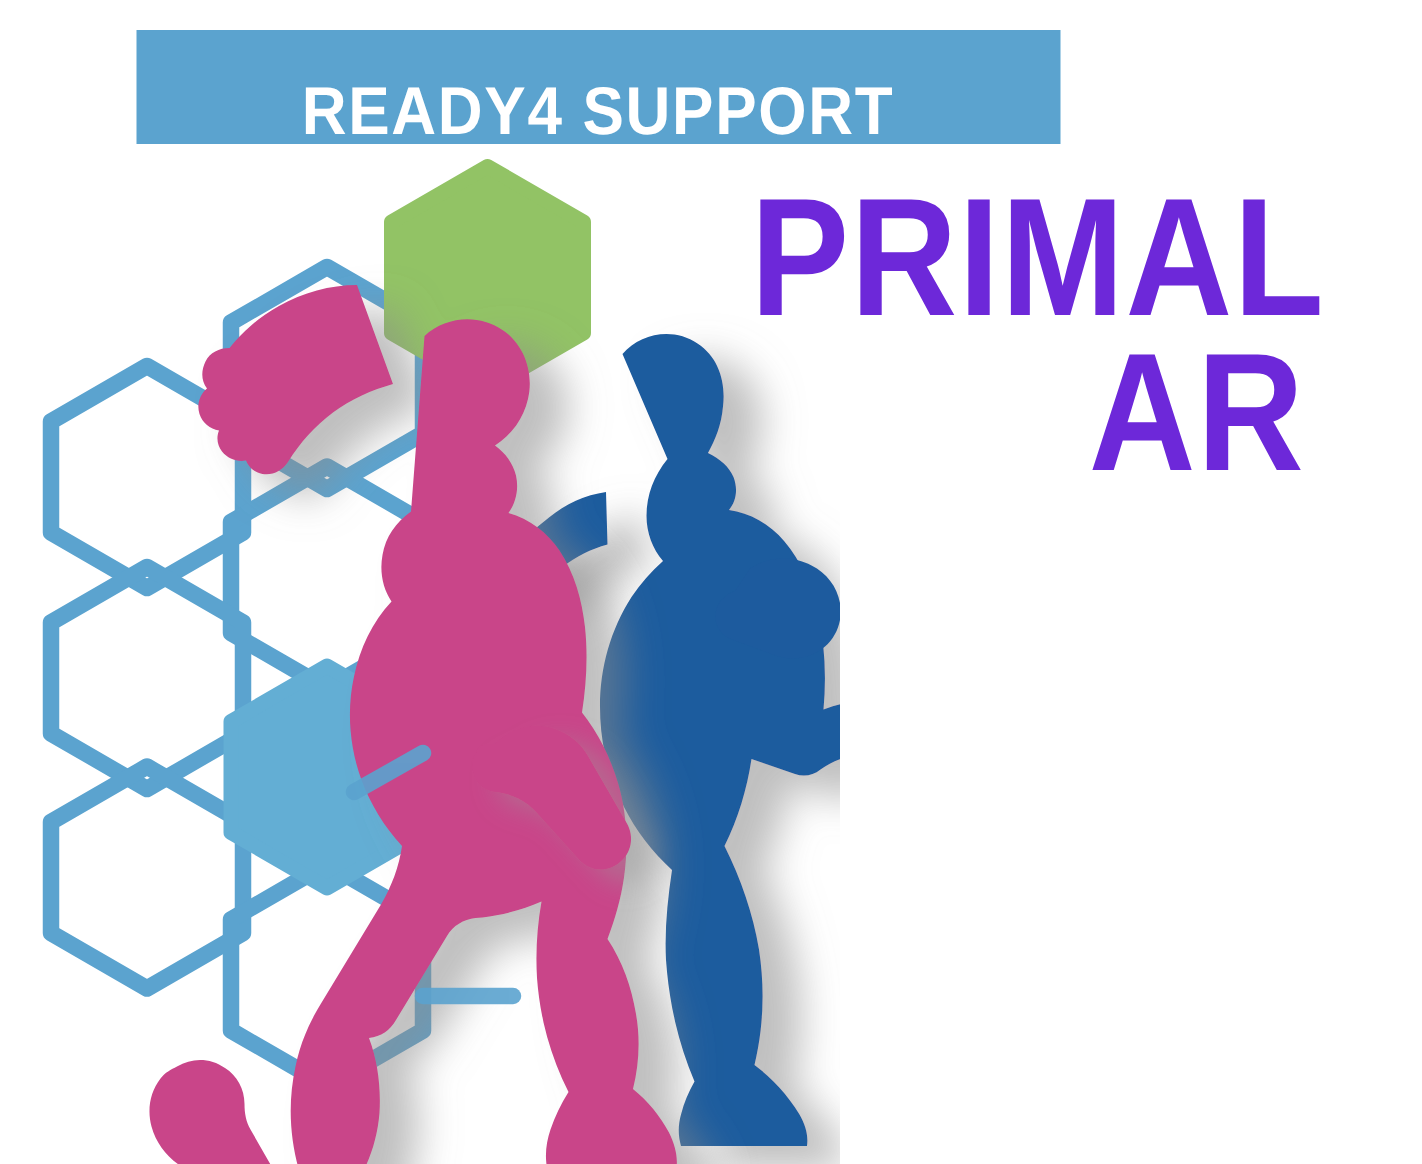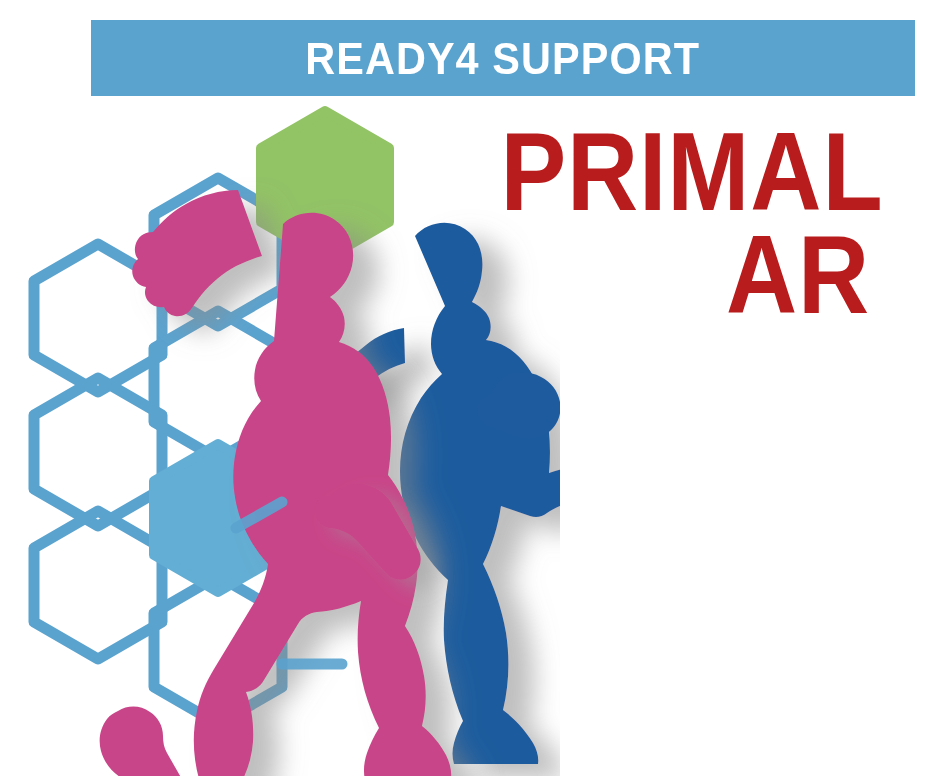--- a/index.html
+++ b/index.html
@@ -16,46 +16,46 @@
     height: 776px;
     background: #ffffff;
     overflow: hidden;
   }
 
   
   .banner {
     position: absolute;
     left: 91px;
     top: 20px;
-    width: 824px;
+    width: 616px;
     height: 76px;
     background: #5ba3cf;
     display: flex;
-    align-items: center;
+    align-items: flex-end;
     justify-content: center;
   }
   .banner-text {
     color: #ffffff;
     font-family: "Liberation Sans Narrow", "Liberation Sans", sans-serif;
     font-weight: bold;
     font-size: 45px;
     letter-spacing: 1.2px;
     transform: scaleX(0.92);
     white-space: nowrap;
     line-height: 1;
   }
 
   
   .brand {
     position: absolute;
     right: 78px;
     top: 120px;
     width: 420px;
     text-align: right;
-    color: #b91c1c;
+    color: #6d28d9;
     font-family: "Liberation Sans Narrow", "Liberation Sans", sans-serif;
     font-weight: bold;
     font-size: 112px;
     line-height: 0.92;
     letter-spacing: 1px;
   }
   .brand-line {
     display: block;
     transform: scaleX(0.88);
     transform-origin: right center;

